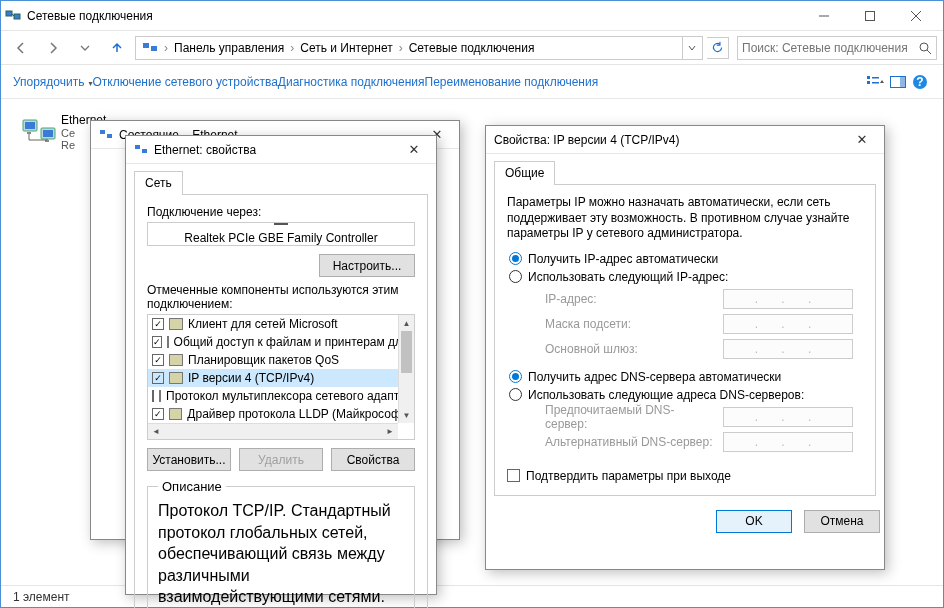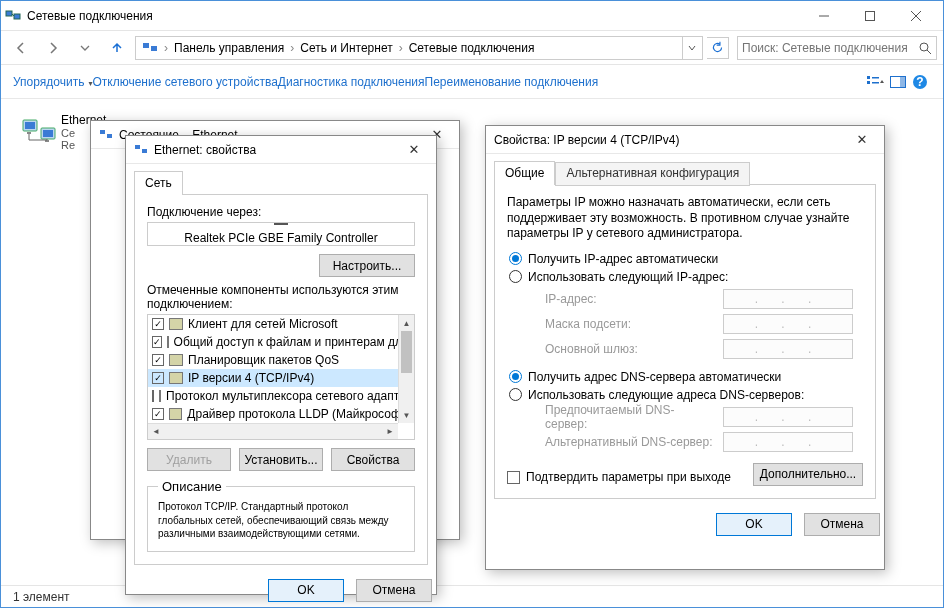--- a/index.html
+++ b/index.html
@@ -71,21 +71,21 @@
   .comp .ci{width:14px;height:12px;background:#d4d4a8;border:1px solid #777;}
   .vscroll{position:absolute;right:0;top:0;bottom:16px;width:16px;background:#f0f0f0;border-left:1px solid #ddd;}
   .vscroll .thumb{position:absolute;left:2px;right:2px;top:16px;height:42px;background:#c1c1c1;}
   .vscroll .ar{height:16px;display:flex;align-items:center;justify-content:center;color:#555;font-size:8px;}
   .vscroll .ar.bot{position:absolute;bottom:0;width:100%;}
   .hscroll{position:absolute;left:0;right:16px;bottom:0;height:16px;background:#f0f0f0;border-top:1px solid #ddd;}
   .hscroll .ar{width:16px;display:flex;align-items:center;justify-content:center;color:#555;font-size:8px;position:absolute;top:0;bottom:0;}
   .hscroll .ar.r{right:0;}
   .btnrow3{display:flex;gap:8px;margin:8px 0;}
   .btnrow3 .wbtn{flex:1;}
-  .desc{font-size:10px;color:#000;line-height:1.35;}
+  .desc{font-size:16px;color:#000;line-height:1.35;}
 
   
   .dlgT{left:485px;top:125px;width:400px;height:445px;}
   .note{font-size:12px;line-height:1.3;margin-bottom:10px;}
   .radio-row{display:flex;align-items:center;gap:6px;margin:4px 0 4px 2px;}
   .radio{width:13px;height:13px;border:1px solid #333;border-radius:50%;display:flex;align-items:center;justify-content:center;}
   .radio .dot{width:7px;height:7px;border-radius:50%;background:#333;}
   .radio.sel{border-color:#0078d7;}
   .radio.sel .dot{background:#0078d7;}
   .ipgrid{margin:4px 0 10px 38px;}
@@ -312,43 +312,42 @@
         <div class="ar">▲</div>
         <div class="thumb"></div>
         <div class="ar bot">▼</div>
       </div>
       <div class="hscroll">
         <div class="ar">◄</div>
         <div class="ar r">►</div>
       </div>
     </div>
     <div class="btnrow3">
+      <div class="wbtn">Установить...</div>
       <div class="wbtn disabled">Удалить</div>
-      <div class="wbtn">Установить...</div>
       <div class="wbtn">Свойства</div>
     </div>
     <fieldset>
       <legend>Описание</legend>
       <div class="desc">Протокол TCP/IP. Стандартный протокол глобальных сетей, обеспечивающий связь между различными взаимодействующими сетями.</div>
     </fieldset>
   </div>
   <div class="btnrow">
     <div class="wbtn default">OK</div>
     <div class="wbtn">Отмена</div>
   </div>
 </div>
 
 <div class="dlg dlgT">
   <div class="dlg-title">
     <div class="t">Свойства: IP версии 4 (TCP/IPv4)</div>
     <div class="x">✕</div>
   </div>
   <div class="tabstrip">
     <div class="tab">Общие</div>
-    <div class="tab inactive">Альтернативная конфигурация</div>
   </div>
   <div class="tabbody">
     <div class="note">Параметры IP можно назначать автоматически, если сеть поддерживает эту возможность. В противном случае узнайте параметры IP у сетевого администратора.</div>
 
     <div class="radio-row">
       <div class="radio sel">
           <div class="dot"></div>
         </div>
       <span>Получить IP-адрес автоматически</span>
     </div>
@@ -390,20 +389,19 @@
           <label>Альтернативный DNS-сервер:</label>
           <div class="ipbox">.   .   .</div>
         </div>
     </div>
 
     <div style="display:flex;justify-content:space-between;margin-top:8px;">
       <div class="chk-row">
         <div class="chk"></div>
         <span>Подтвердить параметры при выходе</span>
       </div>
-      <div class="wbtn" style="min-width:110px;">Дополнительно...</div>
     </div>
   </div>
   <div class="btnrow">
     <div class="wbtn default">OK</div>
     <div class="wbtn">Отмена</div>
   </div>
 </div>
 
 </body></html>

